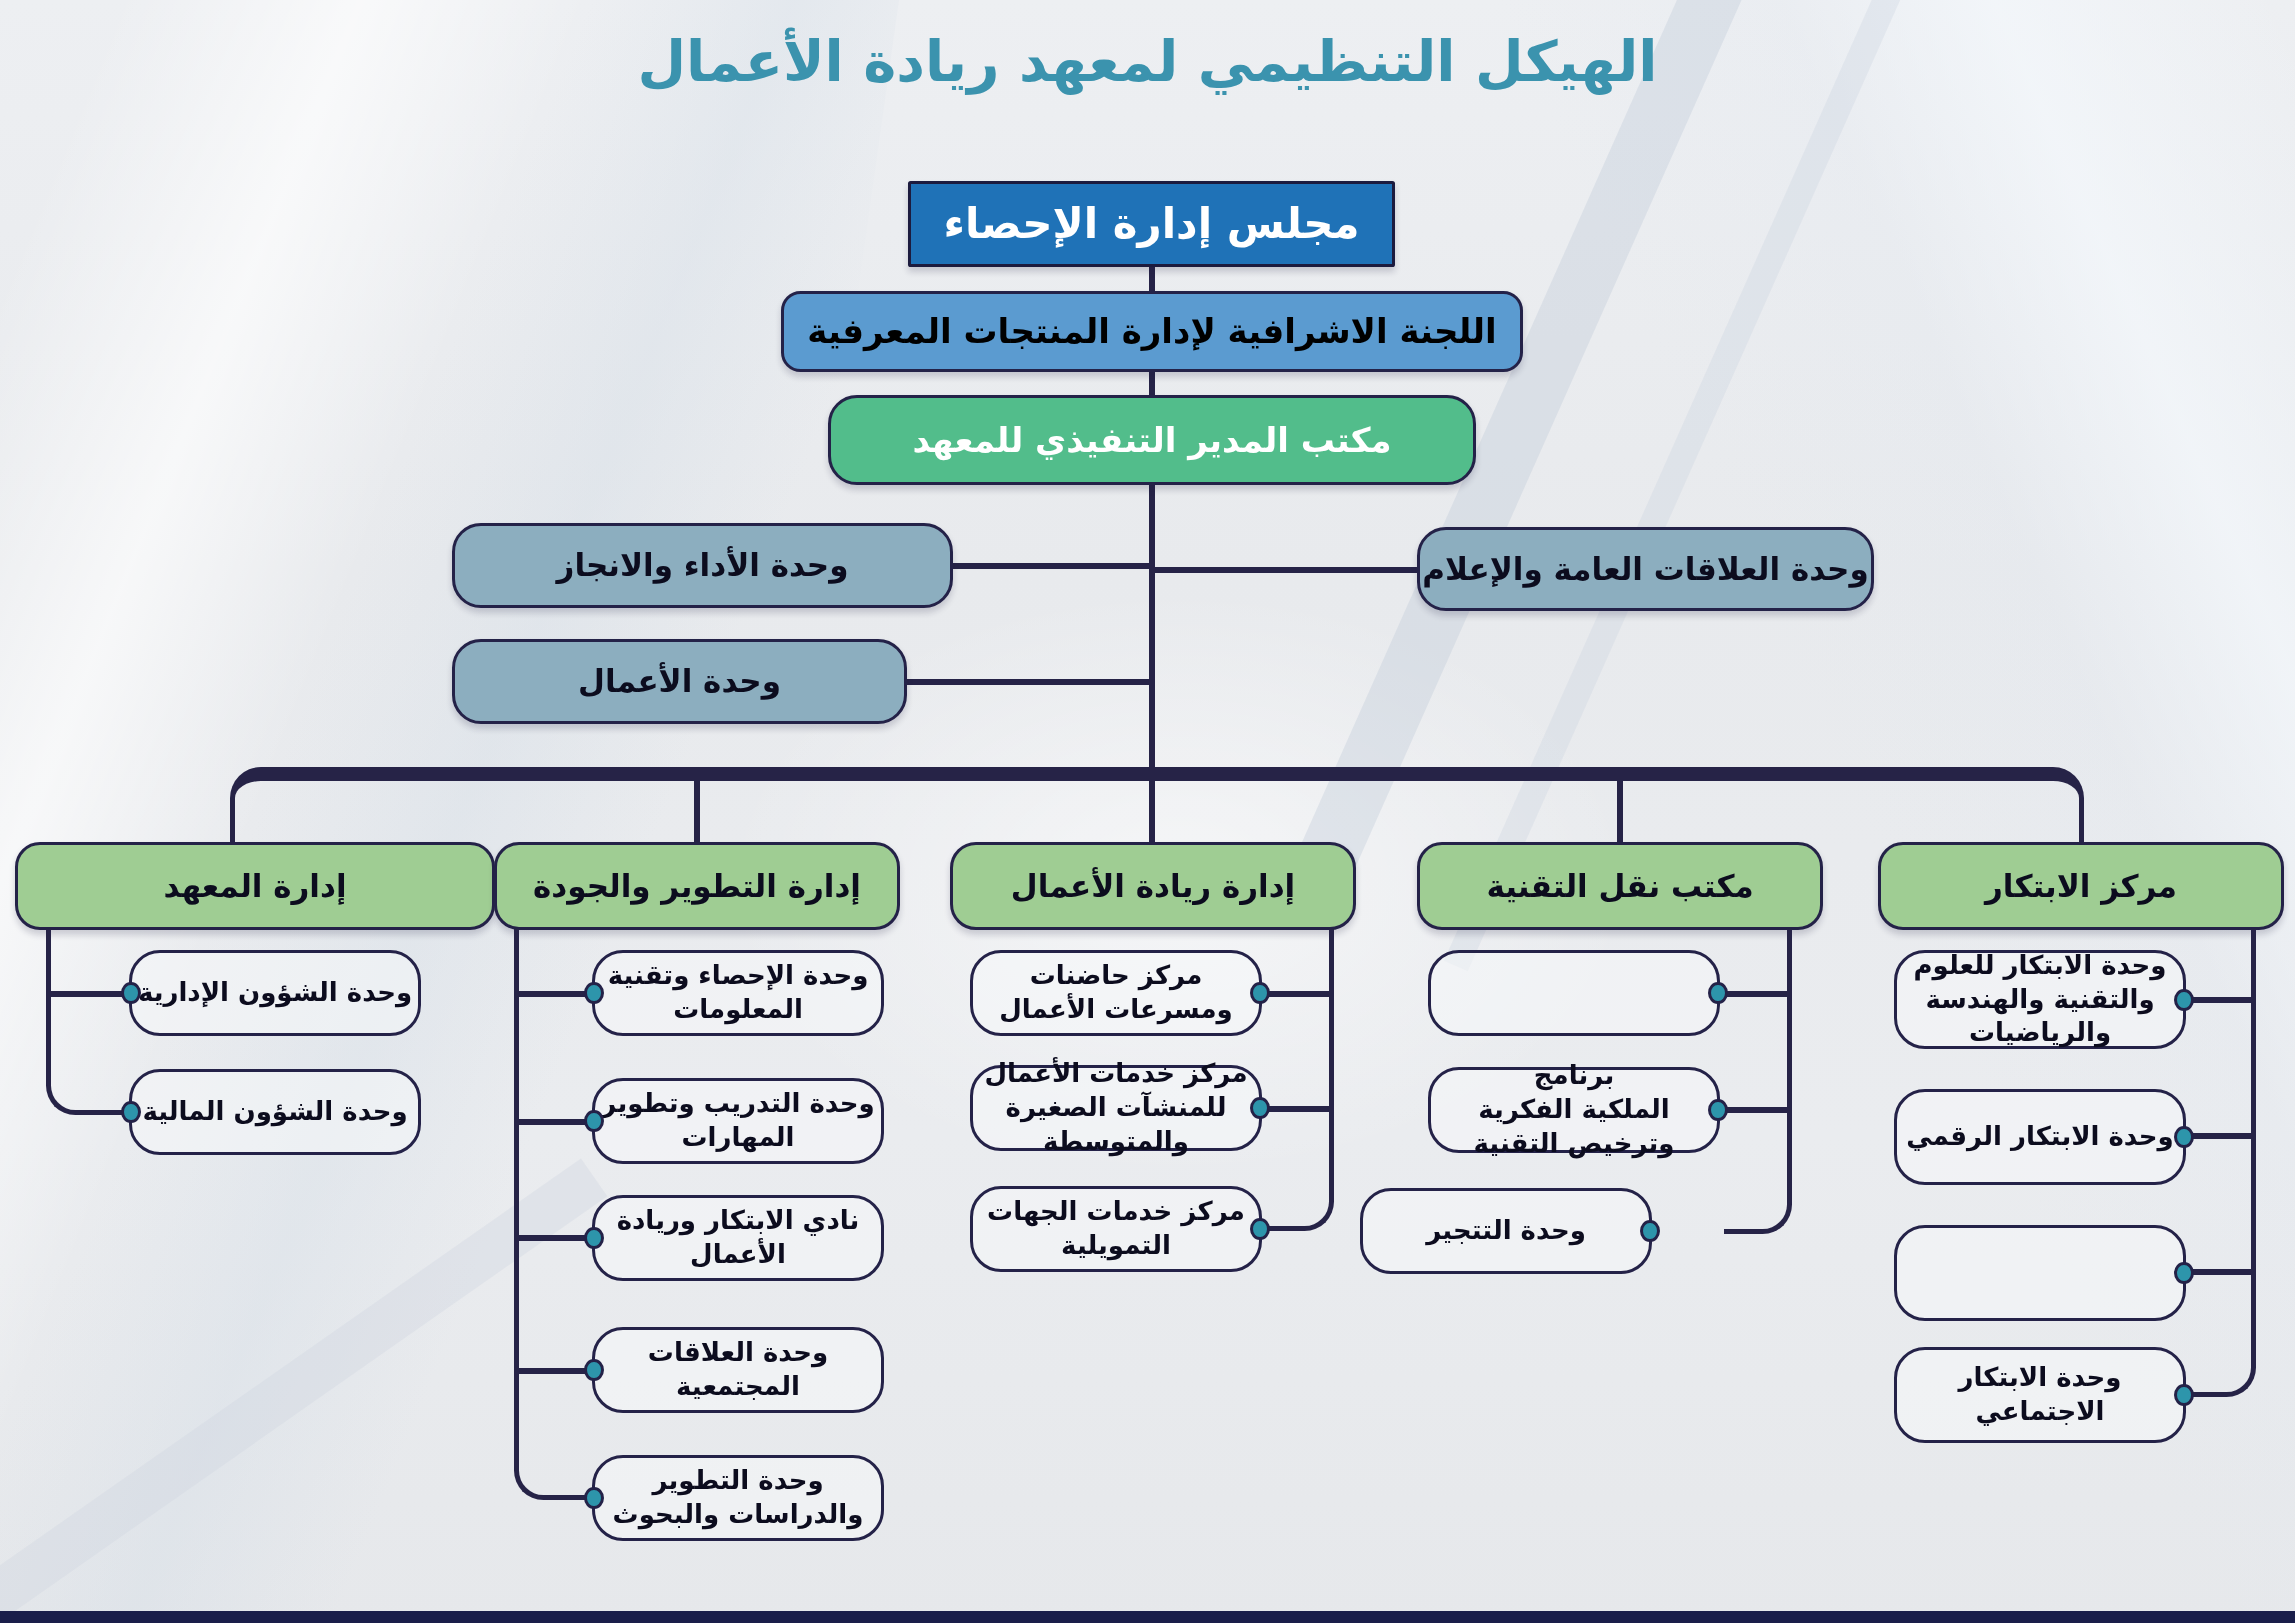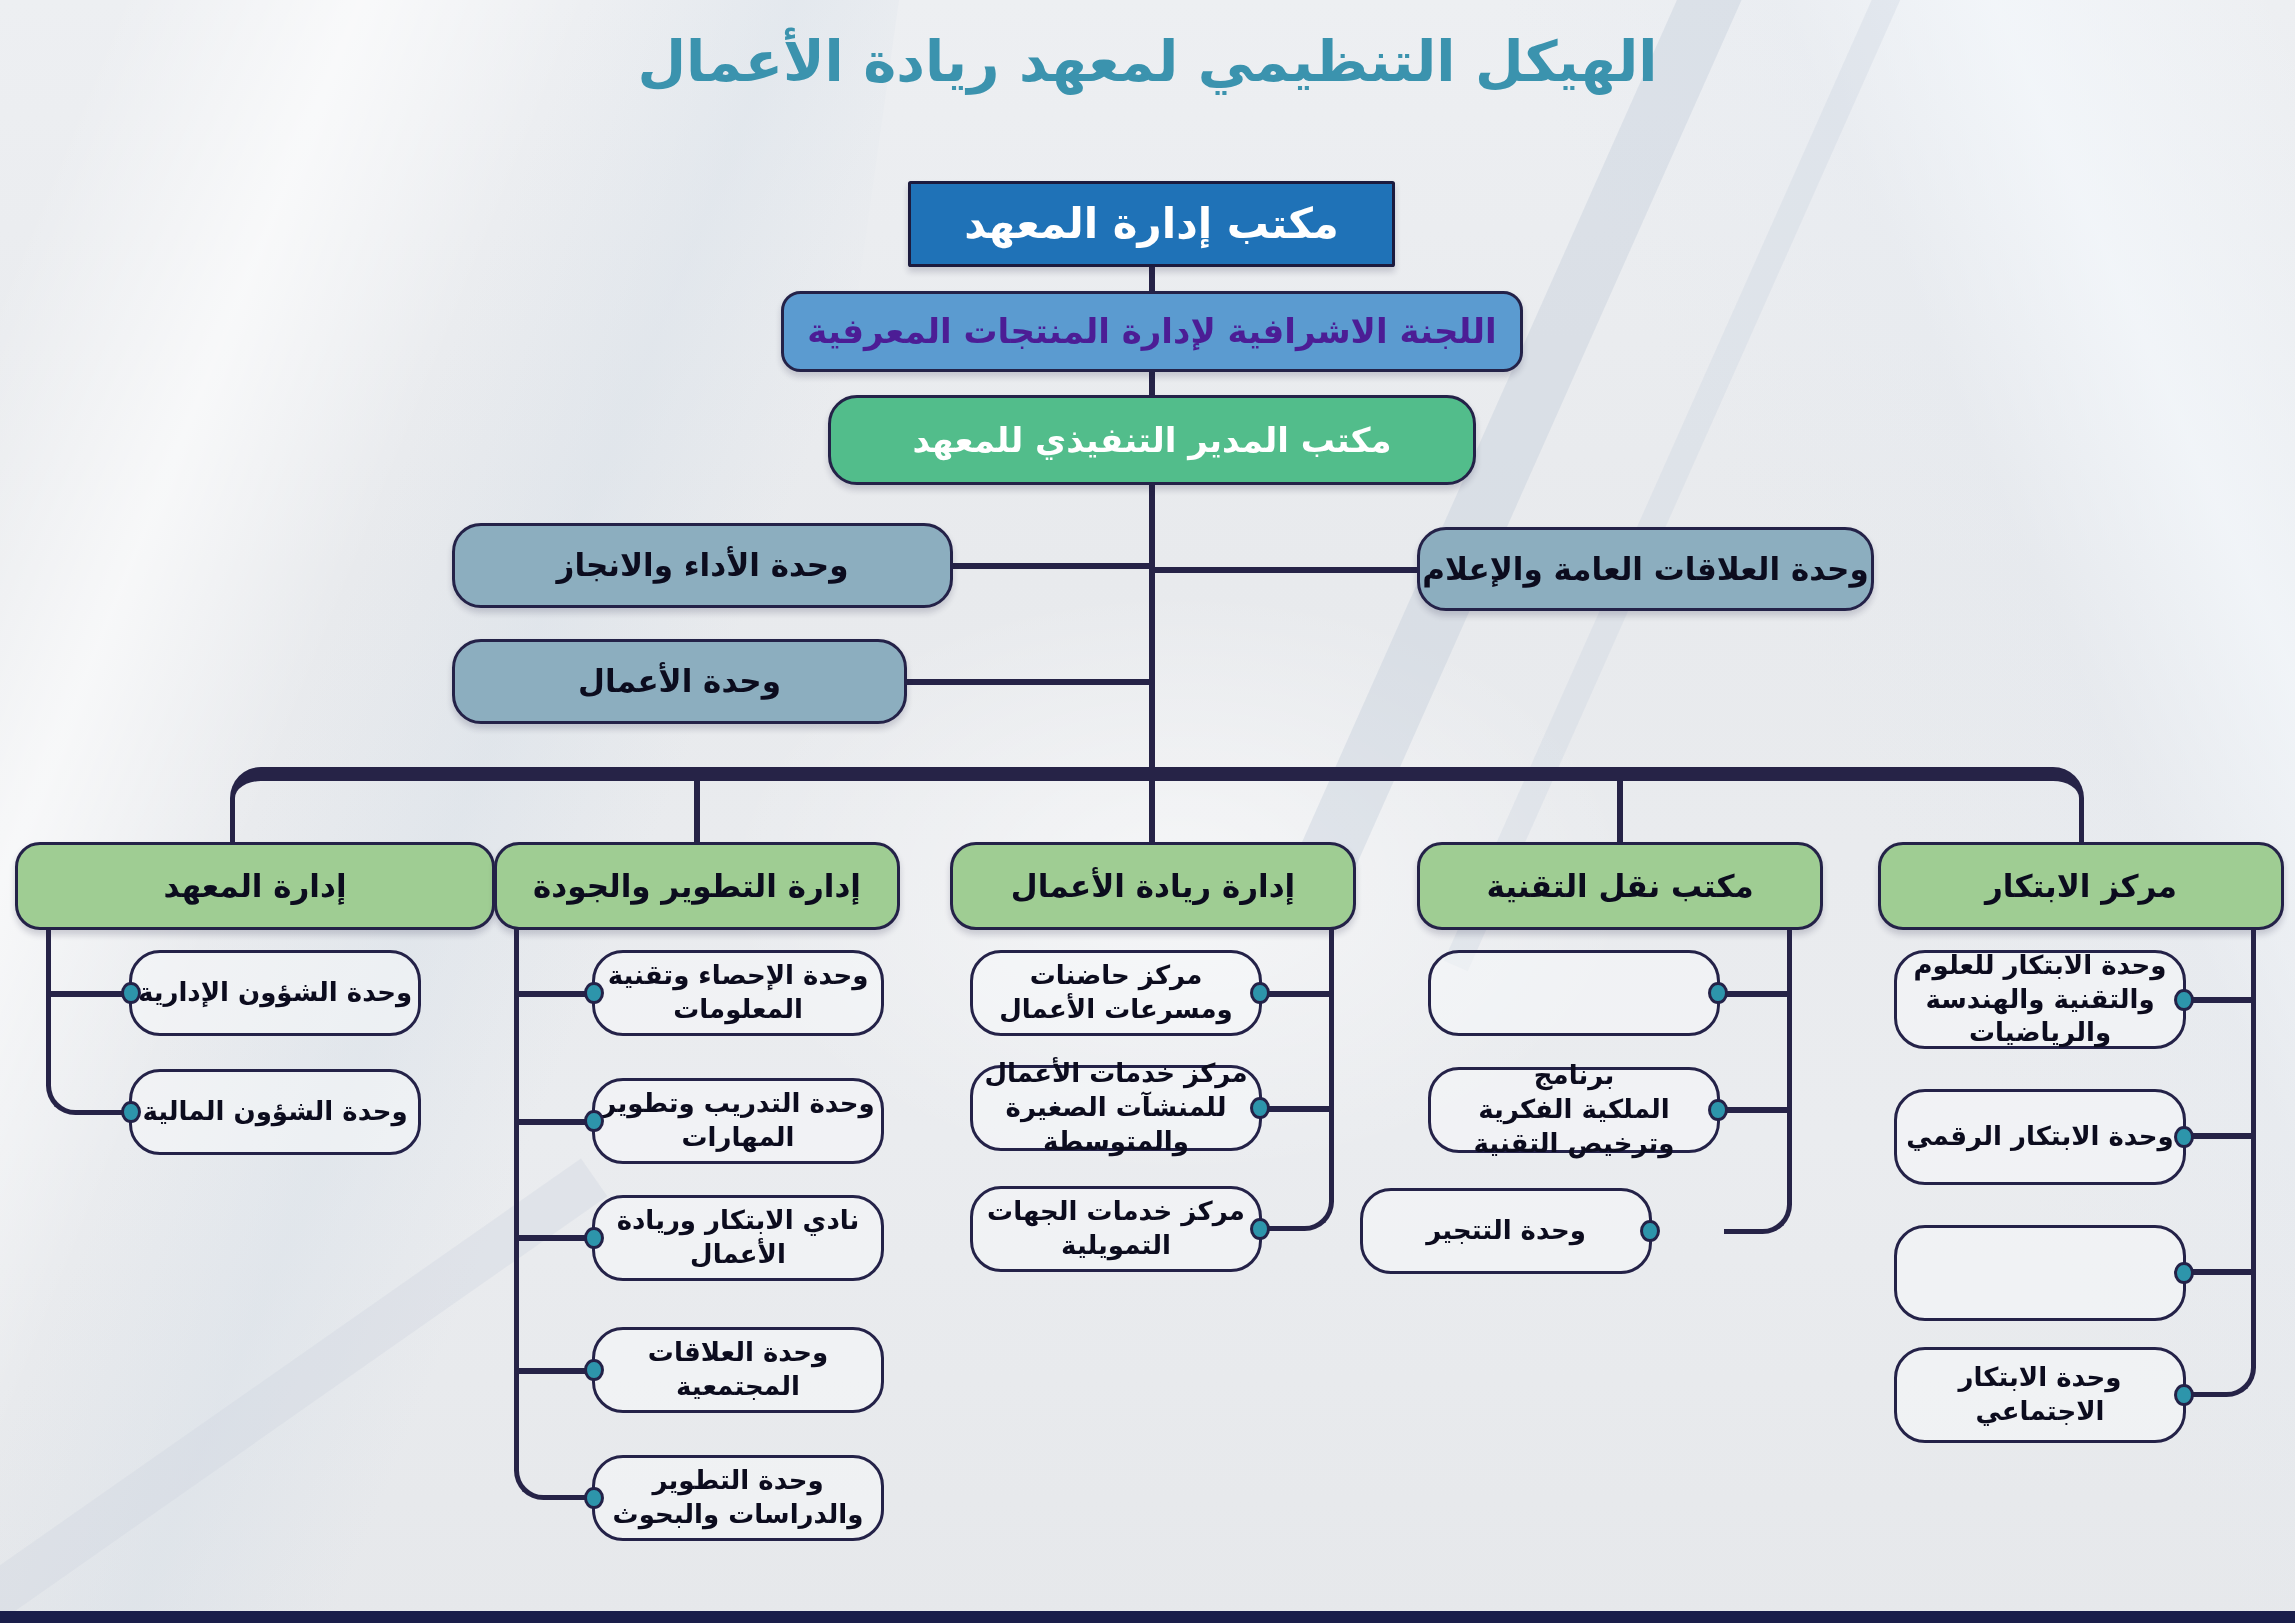--- a/index.html
+++ b/index.html
@@ -26,21 +26,21 @@
     position:absolute;left:0;top:29px;width:2295px;margin:0;
     text-align:center;font-size:56px;font-weight:700;color:#3b93ae;direction:rtl;
   }
   .box{
     position:absolute;box-sizing:border-box;border:3.9px solid #242248;
     display:flex;align-items:center;justify-content:center;text-align:center;
     font-weight:700;direction:rtl;box-shadow:0 4.6px 6.5px rgba(25,25,60,0.18);
     white-space:pre-line;line-height:1.3;
   }
   .root-box{background:#1f72b7;color:#ffffff;border-radius:2.6px;font-size:42px;border-color:#1c1b3e;}
-  .committee-box{background:#5b9bd0;color:#4c1d95;border-radius:19.6px;font-size:34px;}
+  .committee-box{background:#5b9bd0;color:#000000;border-radius:19.6px;font-size:34px;}
   .exec-box{background:#52bd8b;color:#ffffff;border-radius:29px;font-size:34px;}
   .unit-box{background:#8caebf;color:#0c0c1e;border-radius:29px;font-size:31px;}
   .dept-box{background:#9fcd93;color:#0c0c1e;border-radius:25px;font-size:31px;}
   .sub-box{background:rgba(246,248,250,0.55);color:#0c0c1e;border-radius:31px;font-size:26px;box-shadow:none;}
   .line{position:absolute;background:#262347;}
   .trunk{
     position:absolute;box-sizing:border-box;border:0 solid #262347;
     border-top-width:14.4px;border-left-width:5.9px;border-right-width:5.9px;
     border-radius:31px 31px 0 0;
   }
@@ -72,21 +72,21 @@
 <div class="line" style="left:1149px;top:483px;width:5.9px;height:361px;"></div>
 
 <div class="line" style="left:904px;top:563px;width:247px;height:5.9px;"></div>
 <div class="line" style="left:1152px;top:567px;width:267px;height:5.9px;"></div>
 <div class="line" style="left:904px;top:679px;width:247px;height:5.9px;"></div>
 
 <div class="trunk" style="left:230px;top:767px;width:1854px;height:77px;"></div>
 <div class="line" style="left:694px;top:776px;width:5.9px;height:68px;"></div>
 <div class="line" style="left:1617px;top:776px;width:5.9px;height:68px;"></div>
 
-<div class="box root-box" style="left:908px;top:181px;width:487px;height:86px;">مكتب إدارة المعهد</div>
+<div class="box root-box" style="left:908px;top:181px;width:487px;height:86px;">مجلس إدارة الإحصاء</div>
 <div class="box committee-box" style="left:781px;top:291px;width:742px;height:81px;">اللجنة الاشرافية لإدارة المنتجات المعرفية</div>
 <div class="box exec-box" style="left:828px;top:395px;width:648px;height:90px;">مكتب المدير التنفيذي للمعهد</div>
 
 <div class="box unit-box" style="left:452px;top:523px;width:501px;height:85px;">وحدة الأداء والانجاز</div>
 <div class="box unit-box" style="left:1417px;top:527px;width:457px;height:84px;">وحدة العلاقات العامة والإعلام</div>
 <div class="box unit-box" style="left:452px;top:639px;width:455px;height:85px;">وحدة الأعمال</div>
 
 <div class="box dept-box" style="left:15px;top:842px;width:480px;height:88px;">إدارة المعهد</div>
 <div class="box dept-box" style="left:494px;top:842px;width:406px;height:88px;">إدارة التطوير والجودة</div>
 <div class="box dept-box" style="left:950px;top:842px;width:406px;height:88px;border-radius:26px;">إدارة ريادة الأعمال</div>

